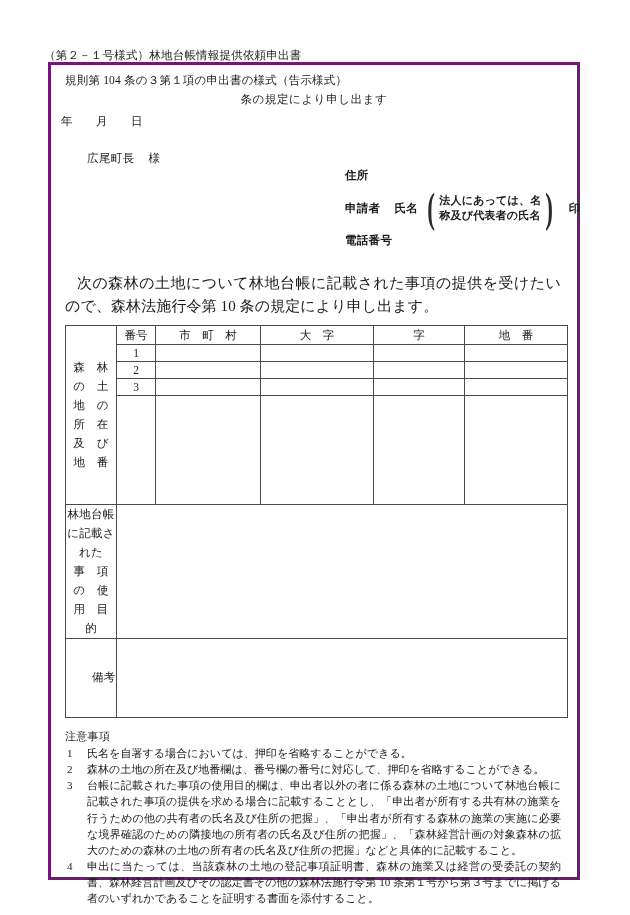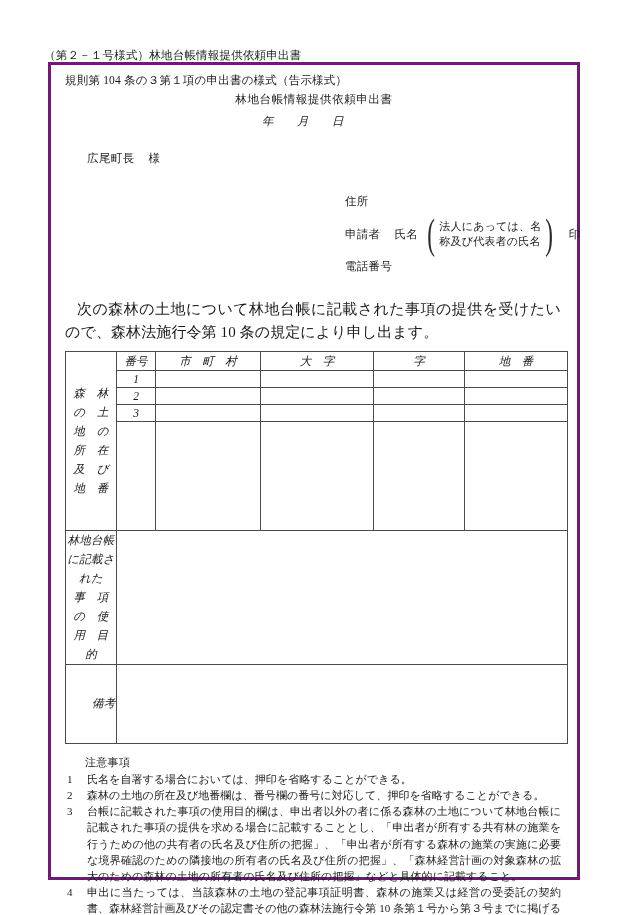--- a/index.html
+++ b/index.html
@@ -54,42 +54,41 @@
 
   .doc-title {
     text-align: center;
     font-size: 11.5px;
     margin-top: 4px;
     letter-spacing: 0.6px;
   }
 
   .date-line {
     margin-top: 7px;
-    text-align: center;
+    text-align: left;
     padding-right: 22px;
     font-size: 11.5px;
     letter-spacing: 0.3px;
-    font-style: italic;
   }
   .date-line span { margin-left: 20px; }
   .date-line span:first-child { margin-left: 0; }
 
   .addressee {
     margin: 22px 0 0 26px;
     font-size: 11.5px;
     letter-spacing: 0.4px;
     font-family: Liberation Serif, serif;
   }
   .addressee .honorific { margin-left: 14px; }
 
   
   .applicant-block {
-    margin-top: 26px;
     padding-left: 284px;
     font-size: 11.5px;
+    font-weight: bold;
   }
   .applicant-row {
     display: flex;
     align-items: center;
     height: 19px;
     letter-spacing: 0.3px;
   }
   .applicant-row.with-brace { height: 46px; }
   .app-label { white-space: nowrap; }
   .app-label.name-label { margin-left: 14px; }
@@ -140,21 +139,20 @@
     table-layout: fixed;
     font-size: 11.5px;
   }
   table.form-table td,
   table.form-table th {
     border: 1px solid #4a4a4a;
     padding: 0;
     font-weight: normal;
     vertical-align: middle;
     text-align: center;
-    font-style: italic;
   }
   .side-label {
     line-height: 1.65;
     letter-spacing: 0.2px;
     padding: 2px 4px;
   }
   .col-no     { width: 38px; }
   .col-city   { width: 104px; }
   .col-oaza   { width: 112px; }
   .col-aza    { width: 90px; }
@@ -173,21 +171,20 @@
 
   
   .notes {
     margin: 10px 6px 0 4px;
     font-size: 11px;
     line-height: 1.47;
   }
   .notes-title {
     letter-spacing: 0.3px;
     margin-bottom: 1px;
-    margin-left: 20px;
   }
   .note-item {
     display: flex;
     align-items: flex-start;
     margin-top: 0px;
   }
   .note-num {
     width: 20px;
     flex: 0 0 20px;
     text-align: left;
@@ -203,21 +200,21 @@
 </head>
 <body>
 
 <div class="form-caption">（第２－１号様式）林地台帳情報提供依頼申出書</div>
 
 <div class="sheet">
   <div class="sheet-inner">
 
     <div class="rule-line">規則第 104 条の３第１項の申出書の様式（告示様式）</div>
 
-    <div class="doc-title">林地台帳情報提供依頼申出書</div>
+    <div class="doc-title">条の規定により申し出ます</div>
 
     <div class="date-line">
       <span>年</span>
       <span>月</span>
       <span>日</span>
     </div>
 
     <div class="addressee">
       <span>広尾町長</span><span class="honorific">様</span>
     </div>

